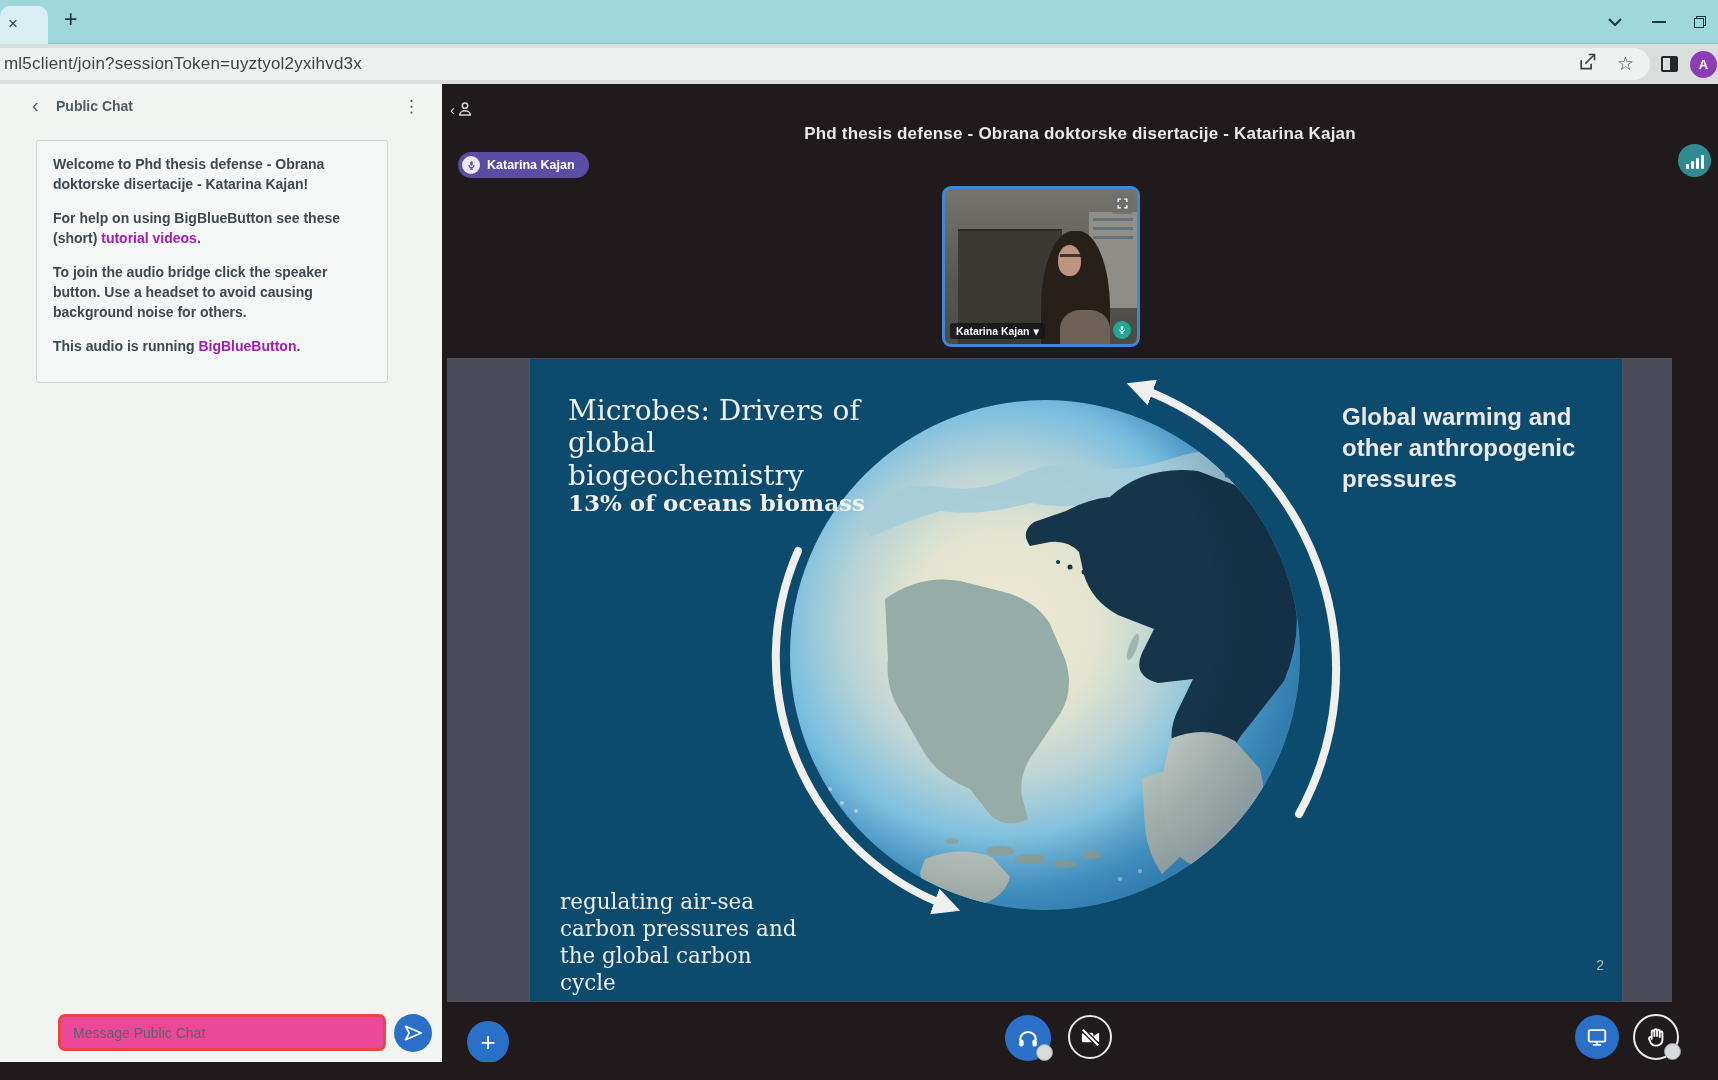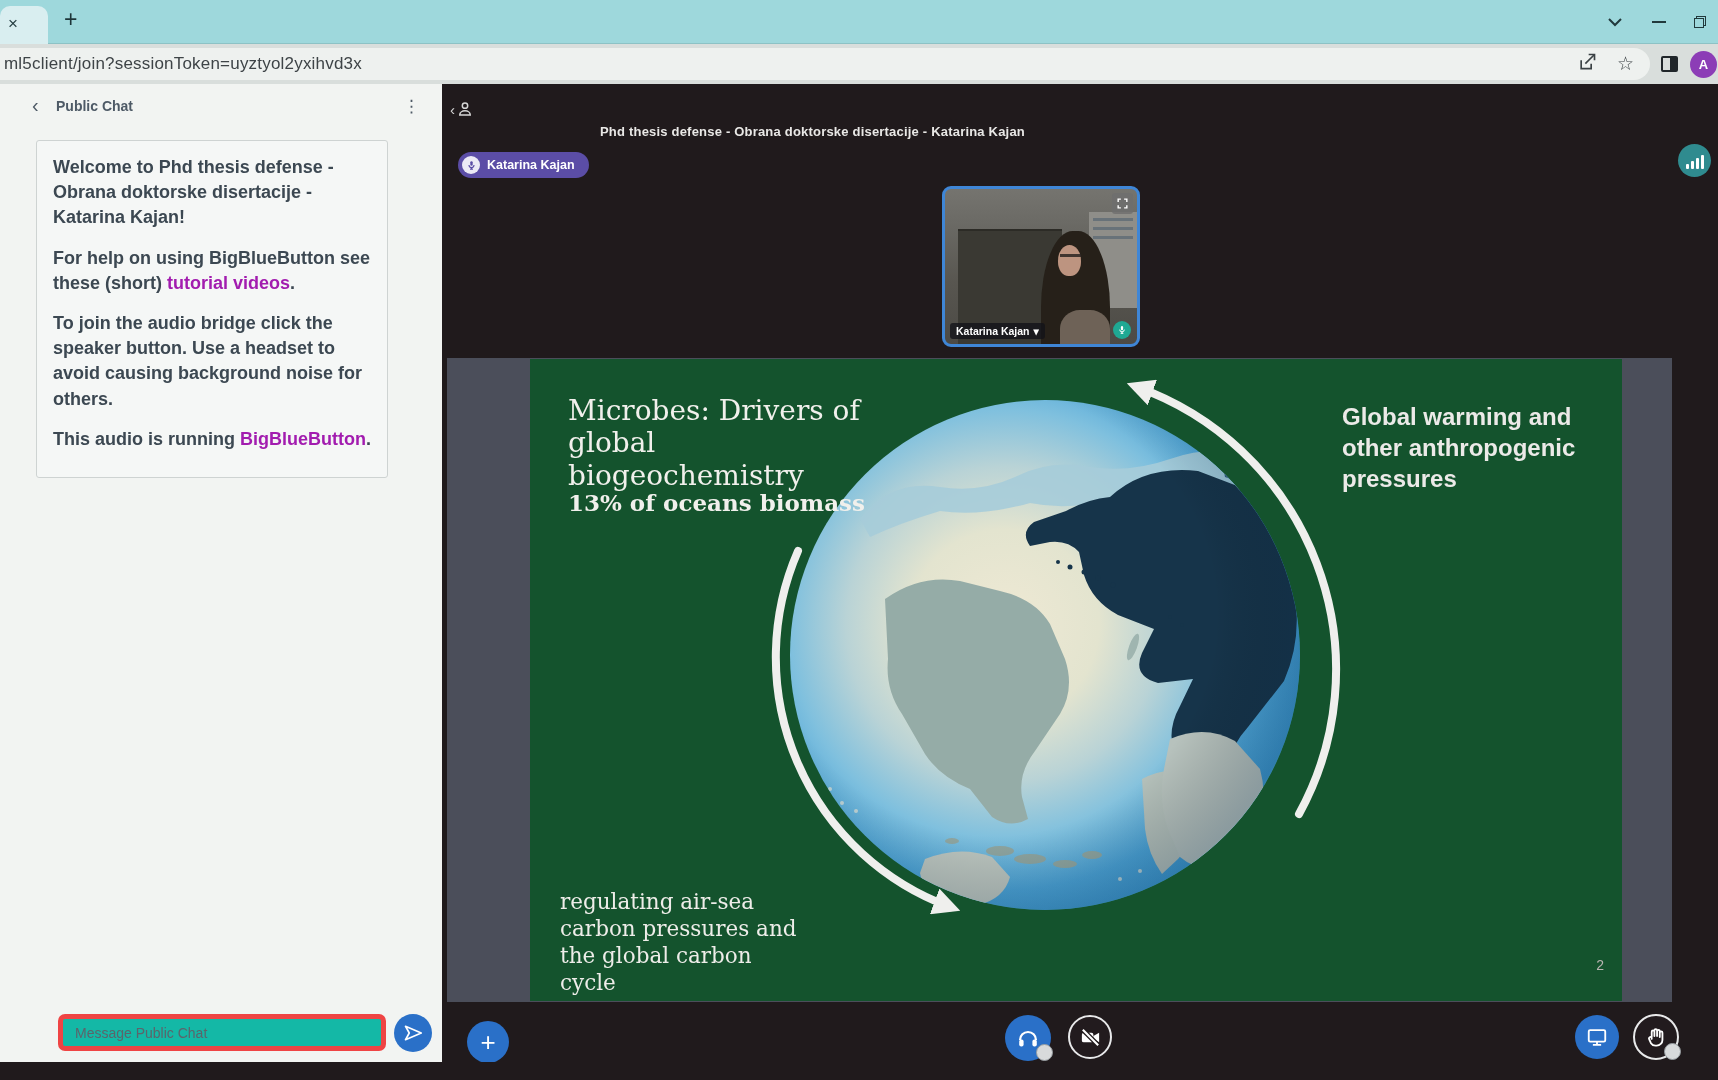--- a/index.html
+++ b/index.html
@@ -27,50 +27,50 @@
   .sidebar-btn { position:absolute; right:40px; top:12px; width:17px; height:16px; border:2px solid #20262a; border-radius:2px; }
   .sidebar-btn i { position:absolute; right:0; top:0; width:6px; height:100%; background:#20262a; display:block; }
   .avatar { position:absolute; left:1690px; top:7px; width:27px; height:27px; border-radius:50%; background:#8c3db6; color:#fff; font-size:13px; font-weight:700; text-align:center; line-height:27px; }
   
   .chat { position:absolute; left:0; top:84px; width:442px; height:978px; background:#f2f4f2; color:#424d57; }
   .chat-header { position:absolute; left:0; top:0; width:100%; height:46px; }
   .chat-back { position:absolute; left:32px; top:10px; font-size:20px; color:#4e5a66; }
   .chat-title { position:absolute; left:56px; top:14px; font-size:14px; font-weight:700; color:#4e5a66; }
   .chat-menu { position:absolute; right:22px; top:12px; font-size:17px; color:#4e5a66; letter-spacing:0; }
   .welcome-box { position:absolute; left:36px; top:56px; width:352px; border:1px solid #ced3d2; border-radius:3px; background:#f5f7f6; padding:14px 16px 10px 16px; }
-  .msg { font-size:18px; line-height:1.4; font-weight:600; color:#3c4852; margin-bottom:15px; }
+  .msg { font-size:14px; line-height:1.4; font-weight:600; color:#3c4852; margin-bottom:15px; }
   .msg .b { font-weight:800; }
   .msg .link { color:#a21caf; font-weight:700; cursor:pointer; }
-  .chat-input { position:absolute; left:58px; top:930px; width:328px; height:37px; border:5px solid #ef4444; border-radius:7px; background:#14b8a6; font-size:14px; padding:0 12px; color:#333; font-family:"Liberation Sans",sans-serif; }
+  .chat-input { position:absolute; left:58px; top:930px; width:328px; height:37px; border:3px solid #ef4444; border-radius:7px; background:#ec4899; font-size:14px; padding:0 12px; color:#333; font-family:"Liberation Sans",sans-serif; }
   .chat-input::placeholder { color:#5c646b; }
   .send-btn { position:absolute; left:394px; top:930px; width:38px; height:38px; border-radius:50%; background:#2a70c8; border:none; display:flex; align-items:center; justify-content:center; }
   
   .stage { position:absolute; left:442px; top:84px; width:1276px; height:978px; background:#201a1c; overflow:hidden; }
   .users-toggle { position:absolute; left:8px; top:16px; display:flex; align-items:center; color:#d6d6d6; font-size:15px; gap:1px; }
-  .meeting-title { position:absolute; left:50%; transform:translateX(-50%); top:40px; width:960px; text-align:left; color:#e9e8e6; font-size:13px; font-weight:700; letter-spacing:.2px; }
+  .meeting-title { position:absolute; left:50%; transform:translateX(-50%); top:40px; width:960px; text-align:center; color:#e9e8e6; font-size:17px; font-weight:700; letter-spacing:.2px; }
   .conn-status { position:absolute; left:1236px; top:60px; width:33px; height:33px; border-radius:50%; background:#2f8b8f; display:flex; align-items:flex-end; justify-content:center; gap:2px; padding-bottom:8px; }
   .conn-status i { display:block; width:3px; background:#fff; border-radius:1px; }
   .talker-pill { position:absolute; left:16px; top:68px; height:26px; padding:0 14px 0 4px; border-radius:14px; background:#5b4da6; display:flex; align-items:center; gap:7px; }
   .talker-mic { width:18px; height:18px; border-radius:50%; background:#eceaf6; display:flex; align-items:center; justify-content:center; }
   .talker-name { color:#fff; font-size:12.5px; font-weight:700; }
   
   .webcam { position:absolute; left:500px; top:102px; width:198px; height:161px; border:3px solid #3f86d6; border-radius:9px; overflow:hidden; background:linear-gradient(#75746f 0%, #6b6a65 22%, #585650 60%, #4c4a45 100%); }
   .wc-board { position:absolute; left:7%; top:26%; width:54%; height:74%; background:#3a3933; border-top:2px solid #2c2b26; }
   .wc-screen { position:absolute; right:0; top:15%; width:25%; height:62%; background:#8f8e89; }
   .wc-screen i { display:block; height:3px; background:#5e6c76; margin:6px 4px 0 4px; opacity:.8; }
   .wc-hair { position:absolute; left:50%; top:27%; width:36%; height:85%; background:#262019; border-radius:46% 46% 6% 6% / 58% 58% 4% 4%; }
   .wc-face { position:absolute; left:59%; top:36%; width:12%; height:20%; background:#bd9480; border-radius:50% 50% 45% 45%; }
   .wc-glasses { position:absolute; left:60%; top:42%; width:11%; height:3px; background:#2a2422; opacity:.85; }
   .wc-scarf { position:absolute; left:60%; top:78%; width:26%; height:30%; background:#6e6257; border-radius:40% 40% 0 0; }
   .wc-expand { position:absolute; right:4px; top:4px; width:21px; height:21px; background:rgba(110,110,110,.8); border-radius:3px; display:flex; align-items:center; justify-content:center; }
   .wc-tag { position:absolute; left:5px; bottom:5px; background:rgba(18,18,24,.78); color:#fff; font-size:10.5px; font-weight:700; border-radius:3px; padding:2px 6px; display:flex; gap:4px; align-items:center; }
   .wc-mic { position:absolute; right:6px; bottom:5px; width:18px; height:18px; border-radius:50%; background:#1fa893; display:flex; align-items:center; justify-content:center; }
   
   .whiteboard { position:absolute; left:5px; top:274px; width:1225px; height:644px; background:#4b4e5a; }
-  .slide { position:absolute; left:83px; top:1px; width:1092px; height:642px; background:#14532d; overflow:hidden; }
+  .slide { position:absolute; left:83px; top:1px; width:1092px; height:642px; background:#0c4a6e; overflow:hidden; }
   .globe-svg { position:absolute; left:0; top:0; }
   .sl-heading { position:absolute; left:38px; top:36px; width:330px; font-family:"DejaVu Serif", serif; font-size:28px; line-height:1.16; color:#f1f0ec; }
   .sl-stat { position:absolute; left:38px; top:130px; font-family:"DejaVu Serif", serif; font-size:23px; font-weight:700; color:#f1f0ec; }
   .sl-right { position:absolute; left:812px; top:42px; width:290px; font-size:24px; line-height:1.3; font-weight:700; color:#eceae8; }
   .sl-bottom { position:absolute; left:30px; top:530px; width:240px; font-family:"DejaVu Serif", serif; font-size:21.5px; line-height:1.25; color:#eeede9; }
   .sl-page { position:absolute; right:18px; top:598px; font-size:14px; color:#b9b5b2; }
   
   .act { position:absolute; border-radius:50%; display:flex; align-items:center; justify-content:center; }
   .act.blue { background:#2a70c8; border:none; }
   .act.ghost { background:rgba(40,32,34,.25); border:2px solid #e8e9ea; }

